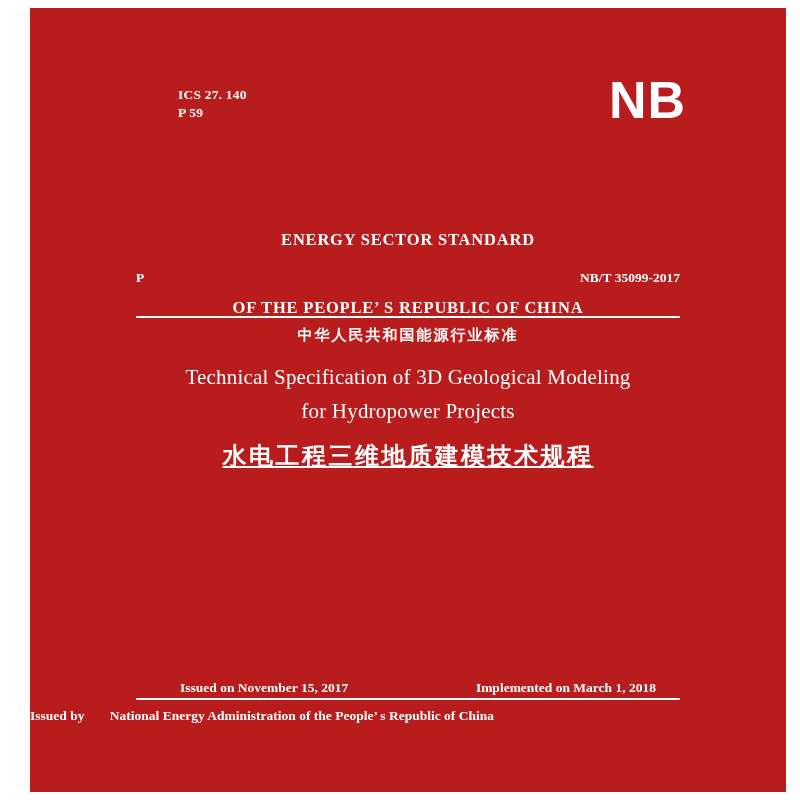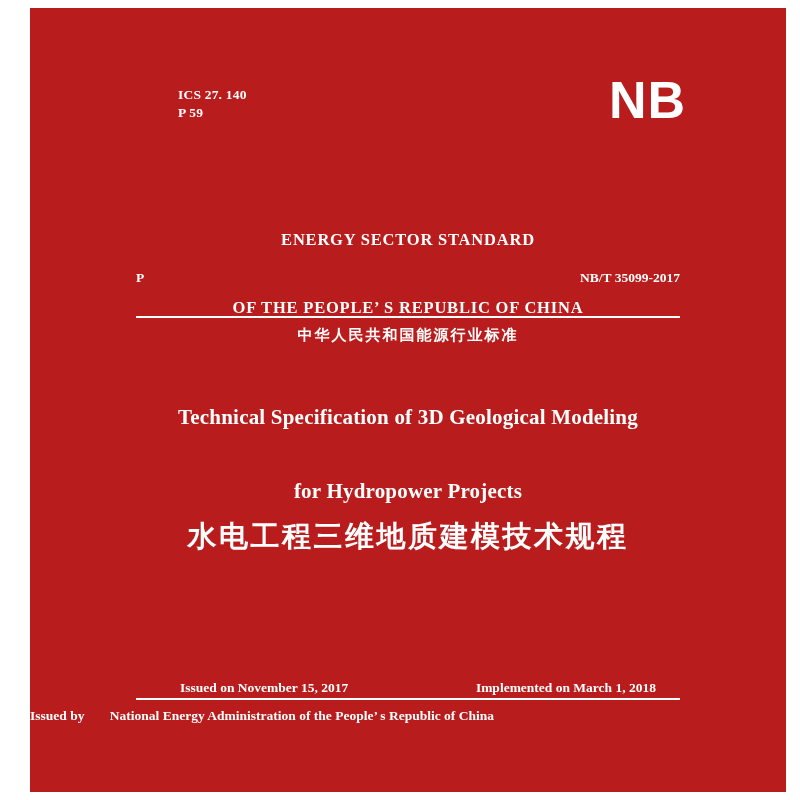--- a/index.html
+++ b/index.html
@@ -106,32 +106,32 @@
 
   
   .title-block {
     position: absolute;
     left: 60px;
     right: 60px;
     top: 352px;
     text-align: center;
   }
   .title-block .en {
-    font-weight: bold;
+    font-weight: normal;
     font-size: 21px;
     line-height: 34px;
     letter-spacing: 0.2px;
-    margin-top: 40px;
   }
   .title-block .cn {
     font-weight: bold;
-    font-size: 29px;
+    font-size: 24px;
     line-height: 44px;
     letter-spacing: 2.5px;
     margin-top: 6px;
+    text-decoration: underline;
   }
 
   
   .dates {
     position: absolute;
     left: 150px;
     right: 130px;
     top: 672px;
     display: flex;
     justify-content: space-between;

